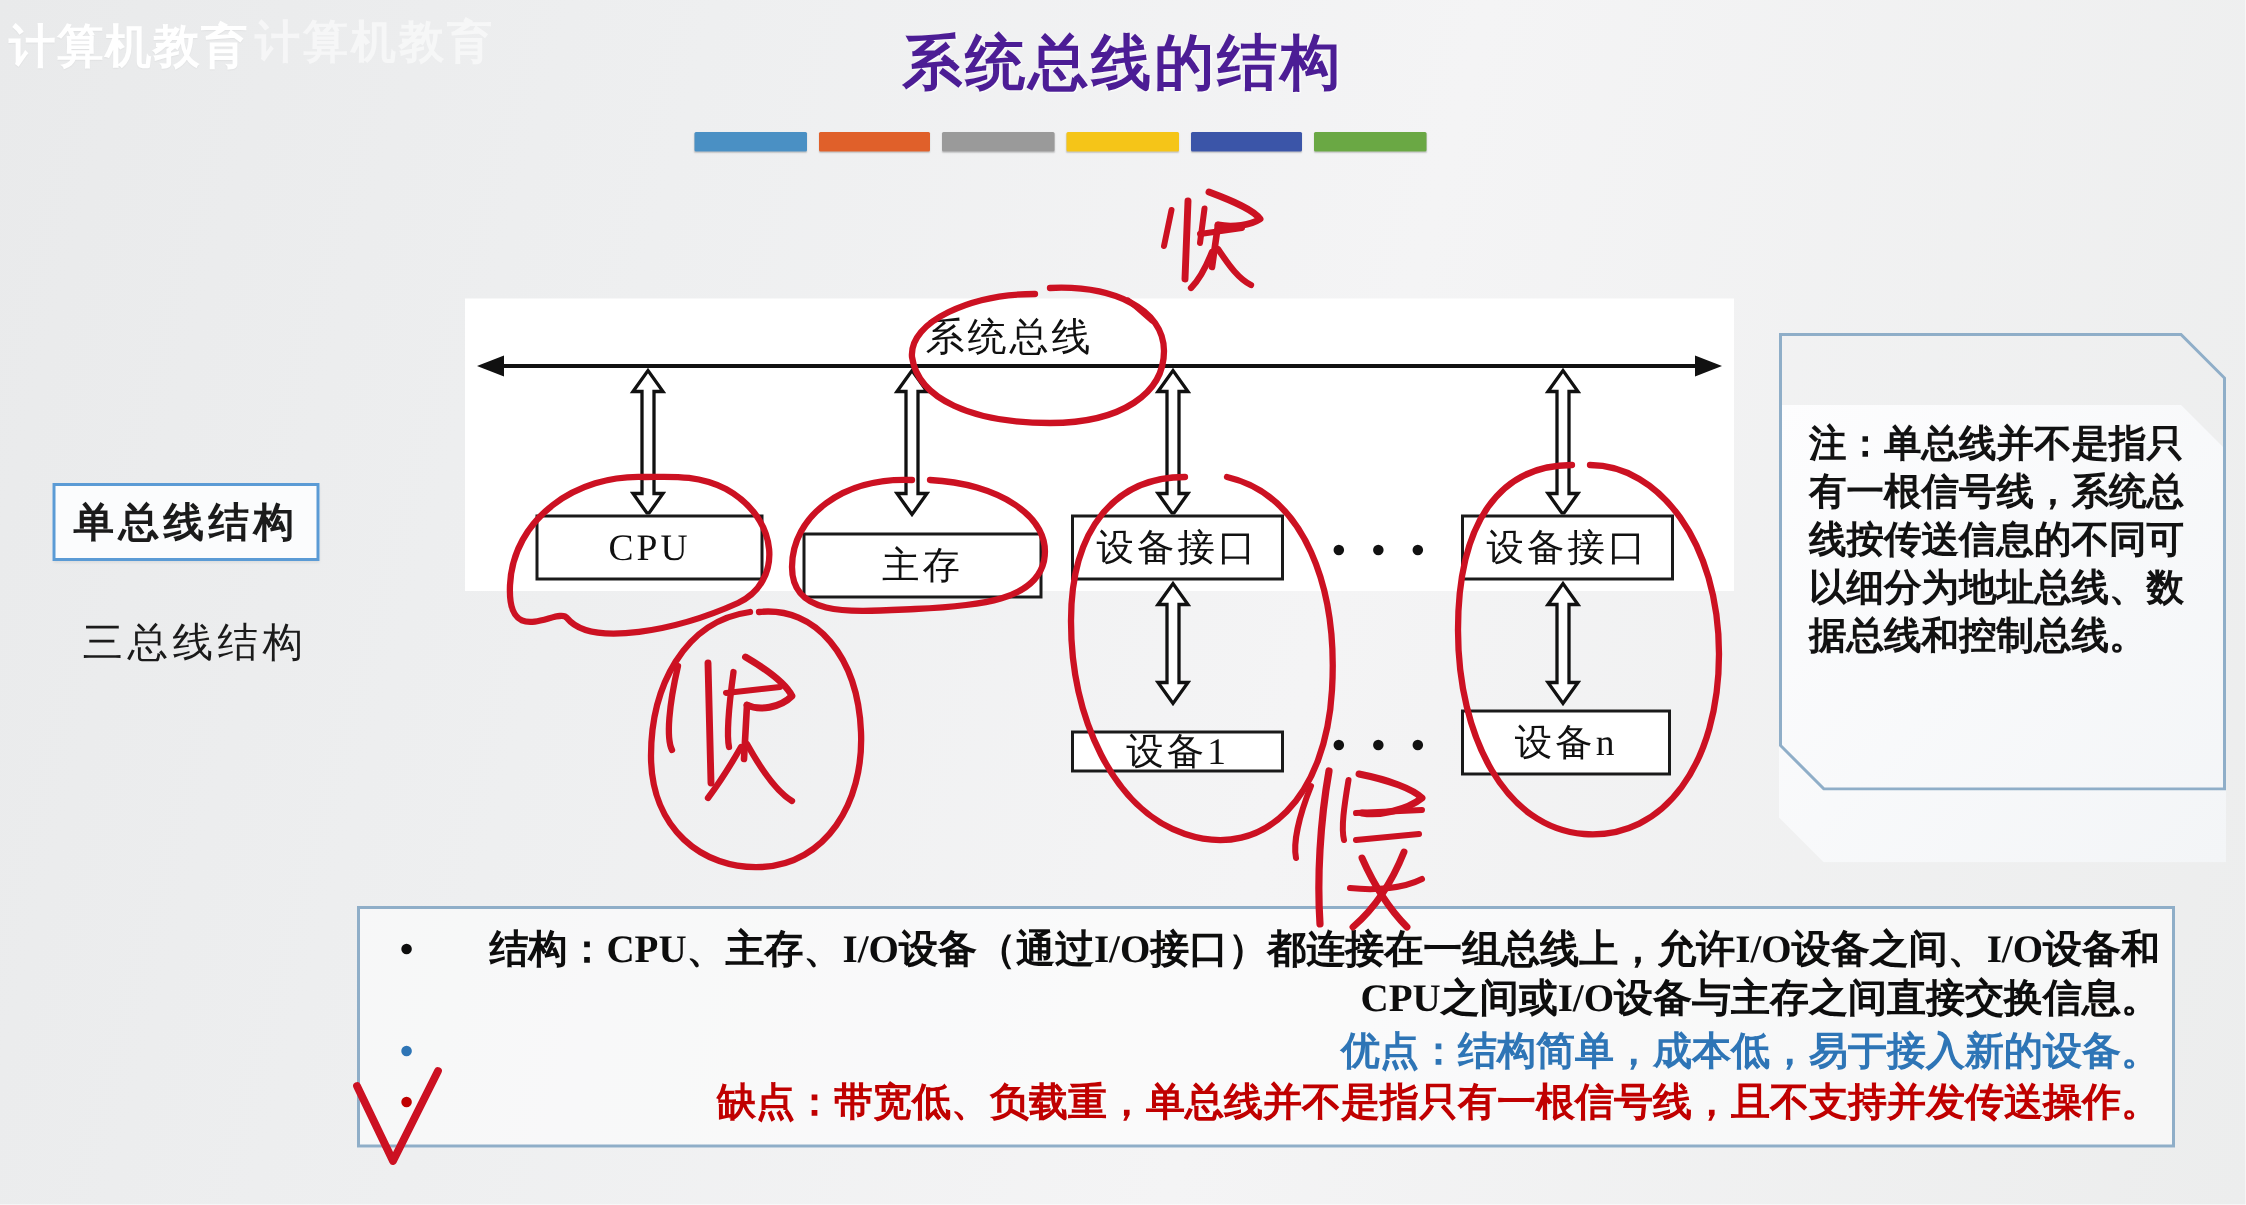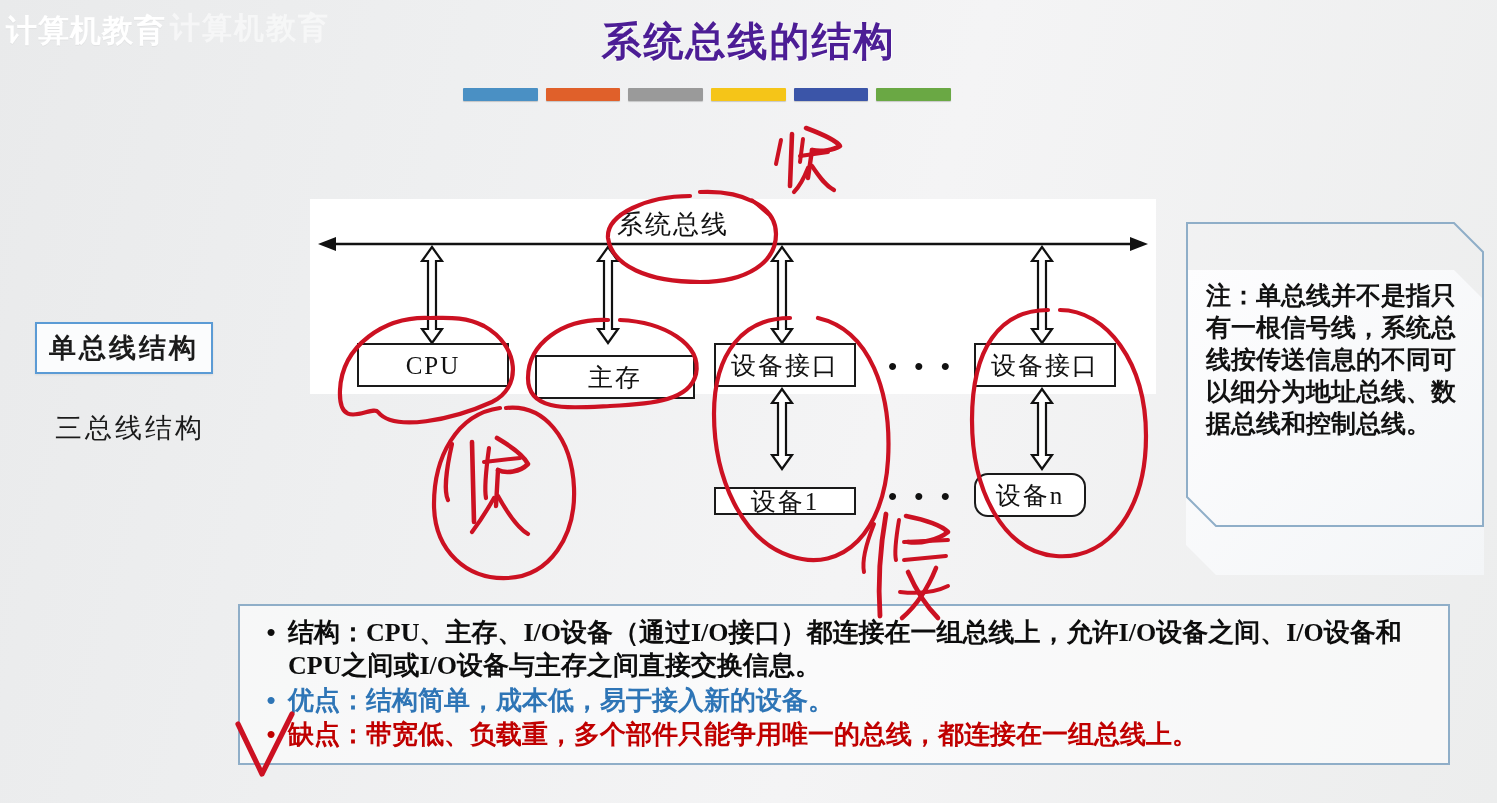--- a/index.html
+++ b/index.html
@@ -96,21 +96,21 @@
     position:absolute; left:238px; top:604px; width:1212px; height:161px;
     border:2px solid #8faec8; background:rgba(255,255,255,0.55);
     padding:10px 8px 4px 14px;
   }
   .bline {
     display:flex; align-items:flex-start;
     font-size:26px; line-height:1.28; letter-spacing:0px;
     font-family:"Liberation Serif","DejaVu Serif",serif;
   }
   .bul { width:34px; flex:none; text-align:center; font-size:26px; line-height:1.28; }
-  .btxt { flex:1; }
+  .btxt { flex:1;text-align:right; }
   .btxt b { font-weight:700; }
   .row-structure { color:#0d0d0d; font-weight:700; }
   .row-pros { color:#2e75b6; font-weight:700; margin-top:1px; }
   .row-cons { color:#c00000; font-weight:700; margin-top:1px; }
 
   
   .ink { position:absolute; inset:0; pointer-events:none; }
 </style>
 </head>
 <body>
@@ -161,21 +161,21 @@
     <div style="position:absolute;left:307px;top:8px;font-size:26px;letter-spacing:2px;color:#111;font-family:'Liberation Serif','DejaVu Serif',serif;text-align:center;">系统总线</div>
 
     <div class="vbox" style="left:47px;  top:144px; width:152px; height:44px;">CPU</div>
     <div class="vbox" style="left:225px; top:144px; width:160px; height:44px;margin-top:12px;">主存</div>
     <div class="vbox" style="left:404px; top:144px; width:142px; height:44px;">设备接口</div>
     <div class="vbox" style="left:664px; top:144px; width:142px; height:44px;">设备接口</div>
 
     <div class="dots" style="left:578px; top:152px;">• • •</div>
 
     <div class="vbox" style="left:404px; top:274px; width:142px; height:28px;margin-top:14px;">设备1</div>
-    <div class="vbox" style="left:664px; top:274px; width:112px; height:44px;border-radius:14px;">设备n</div>
+    <div class="vbox" style="left:664px; top:274px; width:140px; height:44px;">设备n</div>
 
     <div class="dots" style="left:578px; top:282px;">• • •</div>
   </div>
 
   <div class="note">注：单总线并不是指只有一根信号线，系统总线按传送信息的不同可以细分为地址总线、数据总线和控制总线。</div>
   <svg class="note-border">
     <polygon points="1,1 268,1 297,30 297,304 30,304 1,275" fill="none" stroke="#8faec8" stroke-width="2"></polygon>
   </svg>
 
   <div class="infobox">
@@ -185,21 +185,21 @@
       <span class="btxt"><b>结构：</b><span>CPU、主存、I/O设备（通过I/O接口）都连接在一组总线上，允许I/O设备之间、I/O设备和CPU之间或I/O设备与主存之间直接交换信息。</span></span>
     </div>
 
     <div class="bline row-pros">
       <span class="bul">•</span>
       <span class="btxt"><b>优点：</b><span>结构简单，成本低，易于接入新的设备。</span></span>
     </div>
 
     <div class="bline row-cons">
       <span class="bul">•</span>
-      <span class="btxt"><b>缺点：</b><span>带宽低、负载重，多个部件只能争用唯一的总线，都连接在一组总线上。</span></span>
+      <span class="btxt"><b>缺点：</b><span>带宽低、负载重，单总线并不是指只有一根信号线，且不支持并发传送操作。</span></span>
     </div>
   </div>
 
   <svg class="ink" width="1497" height="803">
     <g fill="none" stroke="#cc1122" stroke-width="4.2" stroke-linecap="round" stroke-linejoin="round">
 
       <path d="M690,196 C648,196 606,214 608,238 C612,266 648,282 700,282
                C748,282 776,262 776,234 C776,206 742,190 700,192"></path>
 
       <path d="M752,200 L768,214" stroke-width="3.4"></path>

